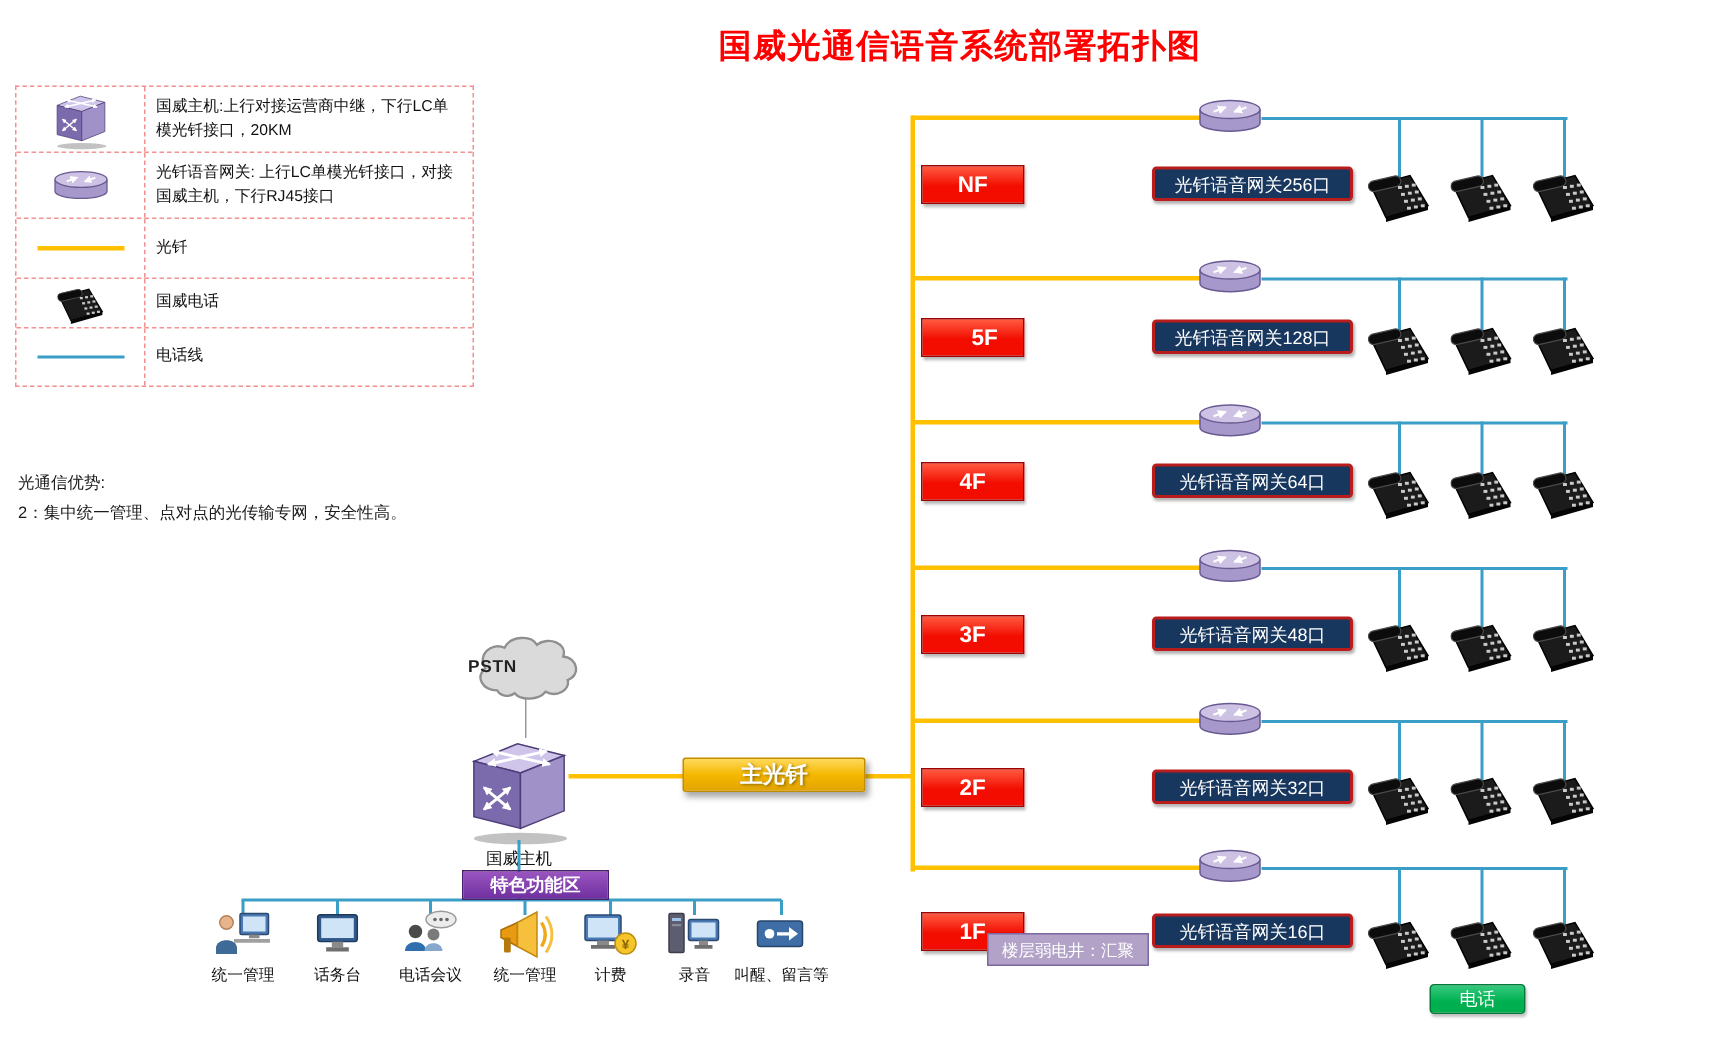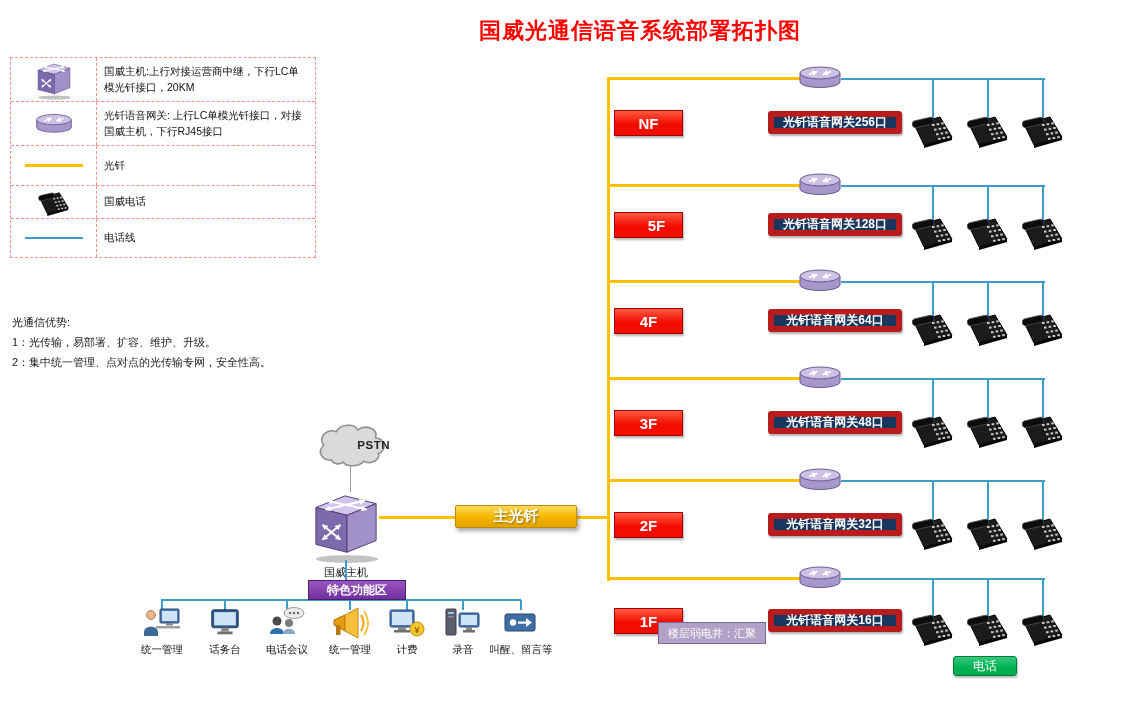--- a/index.html
+++ b/index.html
@@ -23,21 +23,21 @@
   .h44{height:44px}.h33{height:33px}.h40{height:40px}.h38{height:38px}
   .sample-fiber{width:58px;height:3px;background:var(--fiber)}
   .sample-tel{width:58px;height:2px;background:var(--tel)}
 
   
   .advantages{position:absolute;left:12px;top:312px;font-size:11px;line-height:20px;color:#1a1a1a}
 
   
   .pstn{position:absolute;left:312px;top:423px;width:78px;height:47px}
   .pstn svg{width:100%;height:100%}
-  .pstn span{position:absolute;left:0;top:16px;width:100%;text-align:right;
+  .pstn span{position:absolute;left:0;top:16px;width:100%;text-align:left;
              font-size:11.5px;font-weight:bold;letter-spacing:.5px;color:#222}
   .pstn-link{position:absolute;left:350px;top:466px;width:1px;height:26px;background:#9a9a9a}
   .host{position:absolute;left:312px;top:488px;width:68px;height:76px}
   .host svg{width:100%;height:100%}
   .host-label{position:absolute;left:304px;top:565px;width:84px;text-align:center;font-size:11px;color:#111}
 
   
   .main-fiber{position:absolute;left:379px;top:516px;width:231px;height:3px;background:var(--fiber)}
   .trunk{position:absolute;left:607px;top:77px;width:3px;height:504px;background:var(--fiber)}
   .banner{position:absolute;left:455px;top:505px;width:122px;height:23px;
@@ -56,23 +56,23 @@
 
   
   .floor{position:absolute;left:0;top:0}
   .fl-line{position:absolute}
   .fiber-seg{background:var(--fiber)}
   .tseg{background:var(--tel)}
   .floor-box{position:absolute;width:69px;height:26px;
              background:linear-gradient(180deg,#FF5A40,var(--floor-red) 55%);
              border:1px solid #A00000;box-shadow:1px 2px 2px rgba(0,0,0,.3);
              display:flex;align-items:center;justify-content:center;color:#fff;font-weight:bold;font-size:15px}
-  .gw-box{position:absolute;width:134px;height:23px;background:var(--navy);border:6px solid #b91c1c;
+  .gw-box{position:absolute;width:134px;height:23px;background:var(--navy);border:2px solid #b91c1c;
           border-radius:3px;box-shadow:1px 2px 2px rgba(0,0,0,.3);
-          display:flex;align-items:center;justify-content:center;color:#fff;font-size:12px;font-weight:bold}
+          display:flex;align-items:flex-end;justify-content:center;color:#fff;font-size:12px;font-weight:normal}
   .note{position:absolute;width:108px;height:22px;background:var(--note);border:1px solid #7A68A0;
         display:flex;align-items:center;justify-content:center;color:#fff;font-size:11px}
   .router{position:absolute;width:46px;height:30px}
   .phone{position:absolute;width:42px;height:36px}
 
   .phone-caption{position:absolute;left:953px;top:656px;width:64px;height:20px;
                  background:linear-gradient(180deg,#35C97E,var(--green) 60%);border:1px solid #007A38;
                  border-radius:3px;box-shadow:1px 2px 2px rgba(0,0,0,.25);
                  display:flex;align-items:center;justify-content:center;color:#fff;font-size:12px}
 </style>
@@ -165,21 +165,20 @@
   <div class="lg-row h38">
     <div class="lg-icon">
         <div class="sample-tel"></div>
       </div>
     <div class="lg-text">电话线</div>
   </div>
 </div>
 
 <div class="advantages">
   <div>光通信优势:</div>
-  <div>1：光传输，易部署、扩容、维护、升级。</div>
   <div>2：集中统一管理、点对点的光传输专网，安全性高。</div>
 </div>
 
 <div class="pstn-link"></div>
 <div class="pstn">
   <svg viewBox="0 0 76 48">
       <use href="#sym-cloud"></use>
     </svg>
   <span>PSTN</span>
 </div>

